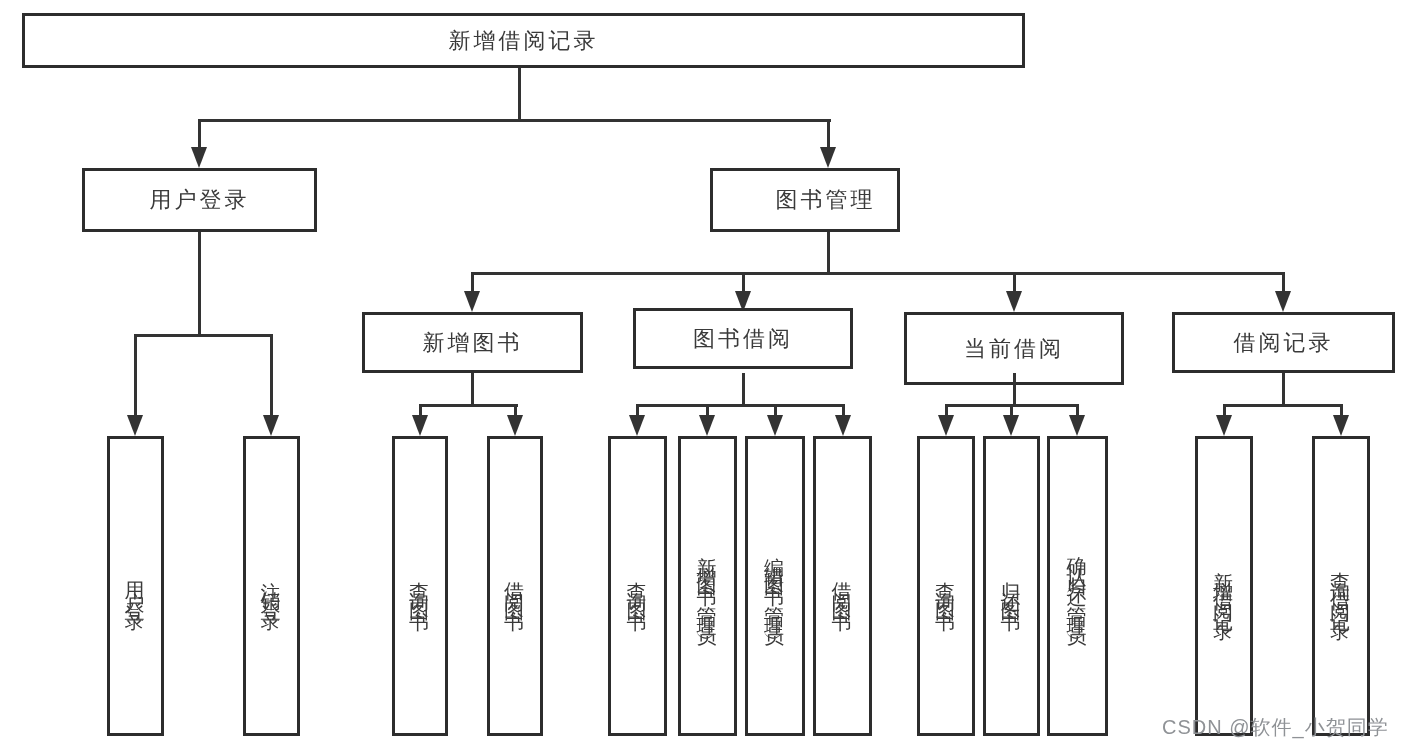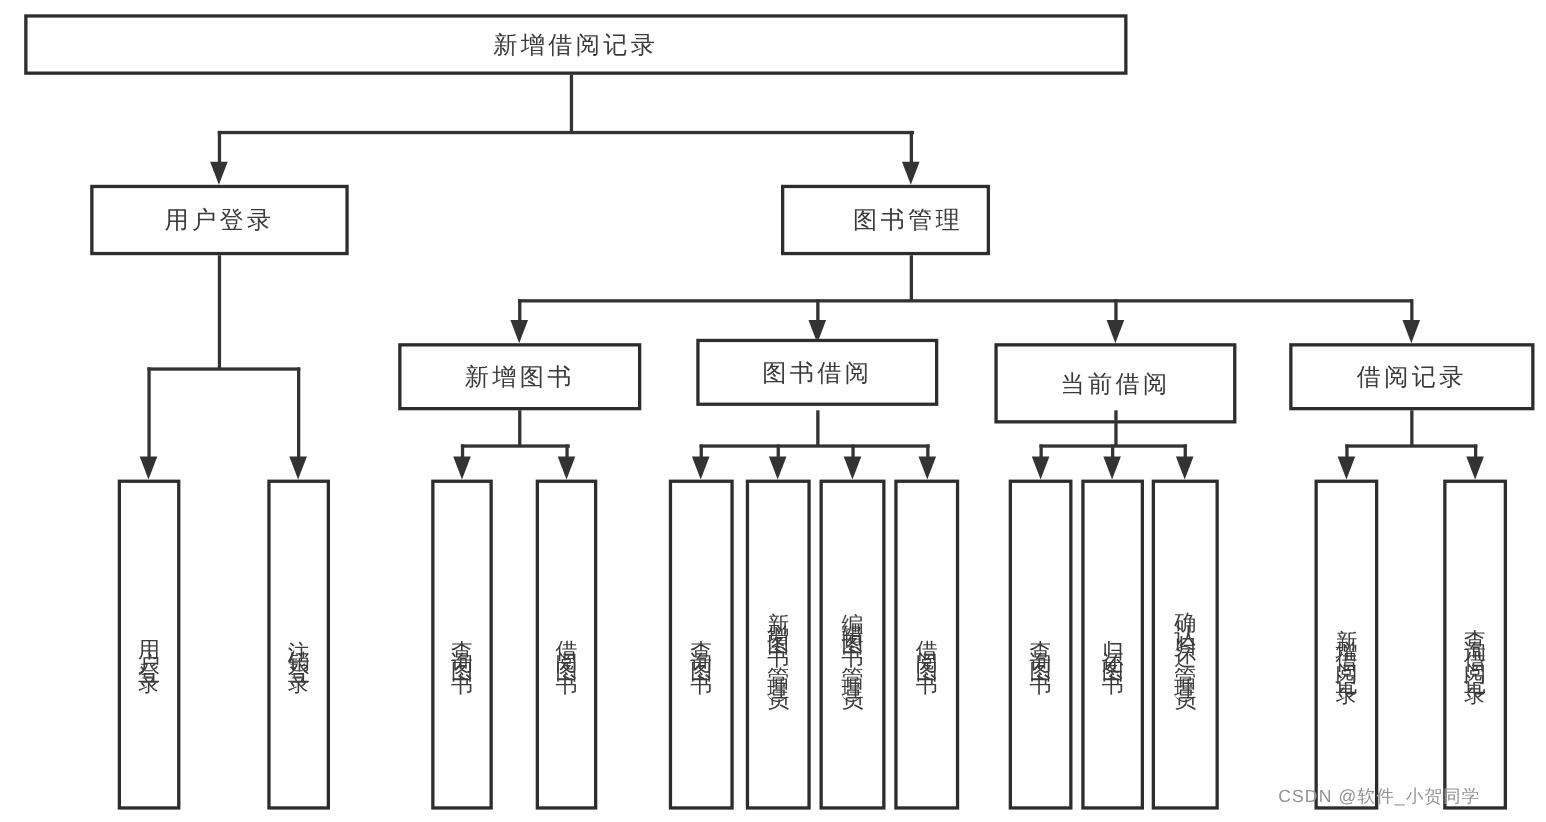--- a/index.html
+++ b/index.html
@@ -17,21 +17,21 @@
     font-size:20px;letter-spacing:10px;color:#3a3a3a;white-space:nowrap;
   }
   .ln{position:absolute;background:#333333;}
   .ah{
     position:absolute;width:0;height:0;
     border-left:8px solid transparent;border-right:8px solid transparent;
     border-top:21px solid #333333;
   }
   .wm{
     position:absolute;left:1162px;top:714px;z-index:5;
-    color:#8f9296;font-size:16px;letter-spacing:1px;white-space:nowrap;
+    color:#8f9296;font-size:20px;letter-spacing:1px;white-space:nowrap;
   }
 </style>
 </head>
 <body>
 
 <div class="stage">
 
   <div class="box hbox" style="left:22px;top:13px;width:1003px;height:55px;">
     <span>新增借阅记录</span>
   </div>

